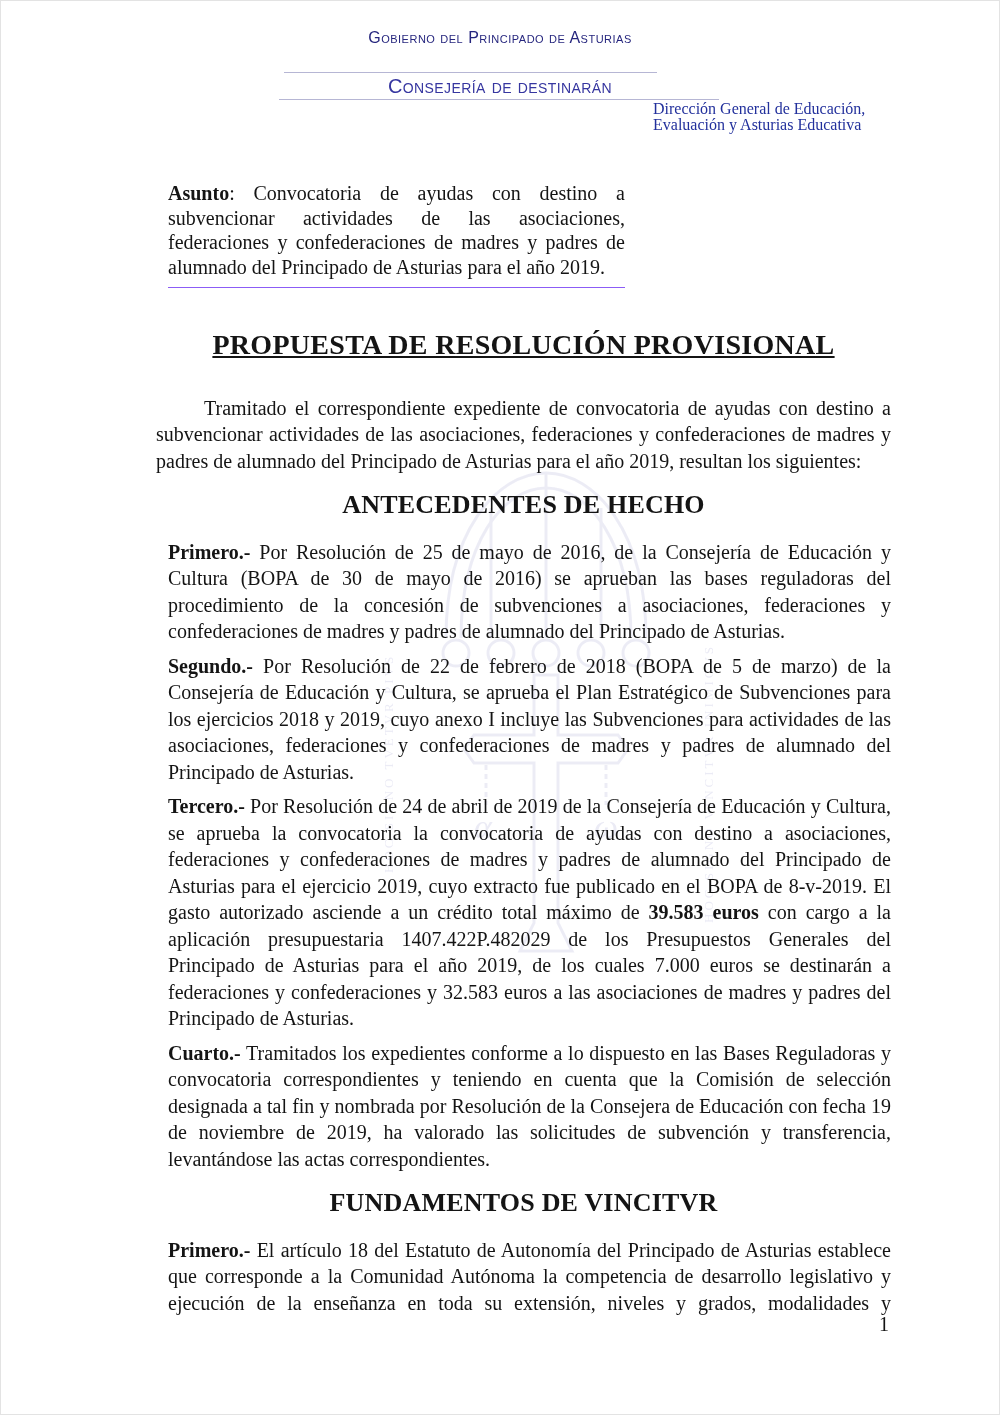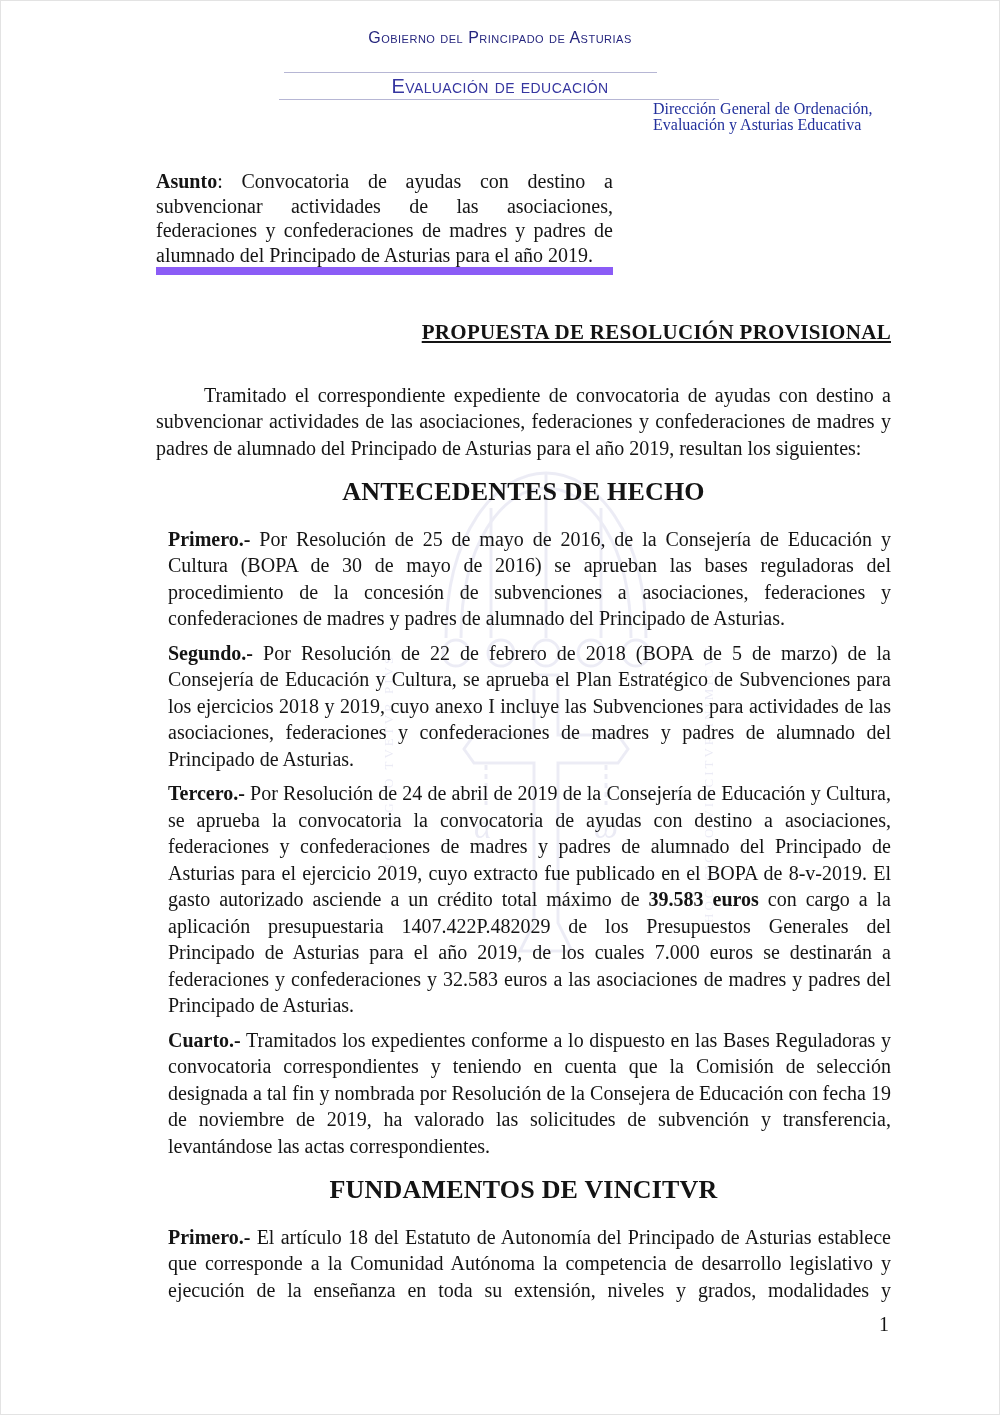--- a/index.html
+++ b/index.html
@@ -70,30 +70,30 @@
     position: absolute;
     top: 168px;
     left: 155px;
     width: 735px;
     font-size: 20px;
     line-height: 26.5px;
     text-align: justify;
   }
   .subject {
     width: 457px;
-    margin: 0;
+    margin: 12px;
     line-height: 24.5px;
-    padding-bottom: 0;
-    border-bottom: 8px solid #8b5cf6;
+    padding-bottom: 8px;
+    border-bottom: 1px solid #8b5cf6;
   }
   .doc-title {
     margin: 44px 0 0 0;
-    font-size: 21px;
+    font-size: 28px;
     font-weight: bold;
-    text-align: right;
+    text-align: center;
     text-decoration: underline;
     letter-spacing: 0.3px;
   }
   .intro {
     margin: 36px 0 0 0;
     text-indent: 48px;
   }
   .section-heading {
     margin: 18px 0 0 0;
     font-size: 26px;
@@ -138,24 +138,24 @@
     <g fill="#8080c0" opacity="0.16" font-family="Liberation Serif, serif">
       <text x="143" y="425" font-size="34" font-style="italic">α</text>
       <text x="263" y="425" font-size="34" font-style="italic">ω</text>
       <text x="-460" y="62" font-size="13" letter-spacing="3" transform="rotate(-90)">HOC SIGNO TVETVR PIVS</text>
       <text x="-510" y="382" font-size="13" letter-spacing="3" transform="rotate(-90)">HOC SIGNO VINCITVR INIMICVS</text>
     </g>
   </svg>
 
   <div class="hdr-gov">Gobierno del Principado de Asturias</div>
   <div class="hdr-line1"></div>
-  <div class="hdr-dep">Evaluación de educación</div>
+  <div class="hdr-dep">Consejería de destinarán</div>
   <div class="hdr-line2"></div>
   <div class="hdr-direction">
-    <div>Dirección  General de Ordenación,</div>
+    <div>Dirección  General de Educación,</div>
     <div>Evaluación y Asturias Educativa</div>
   </div>
 
   <div class="body-text">
 
     <p class="subject"><strong>Asunto</strong><span>: Convocatoria de ayudas con destino a subvencionar actividades de las asociaciones, federaciones y confederaciones de madres y padres de alumnado del Principado de Asturias para el año 2019.</span></p>
 
     <h1 class="doc-title">PROPUESTA DE RESOLUCIÓN PROVISIONAL</h1>
 
     <p class="intro">Tramitado el correspondiente expediente de convocatoria de ayudas con destino a subvencionar actividades de las asociaciones, federaciones y confederaciones de madres y padres de alumnado del Principado de Asturias para el año 2019, resultan los siguientes:</p>

